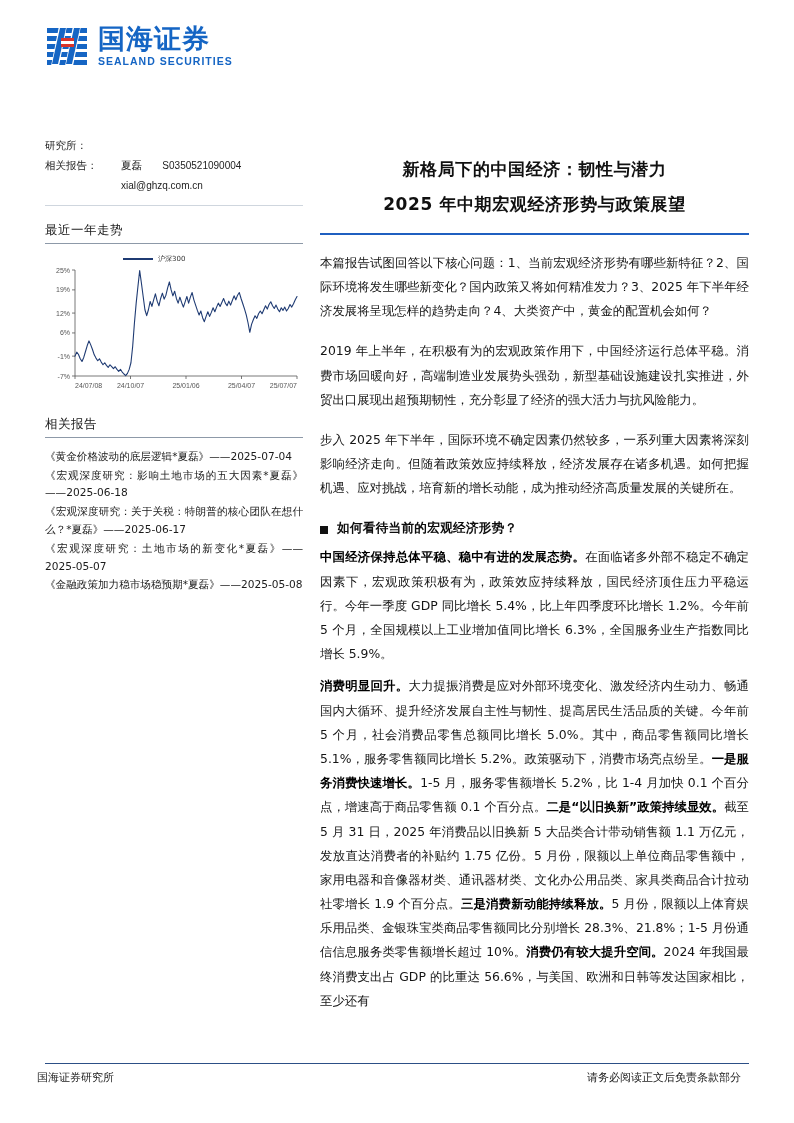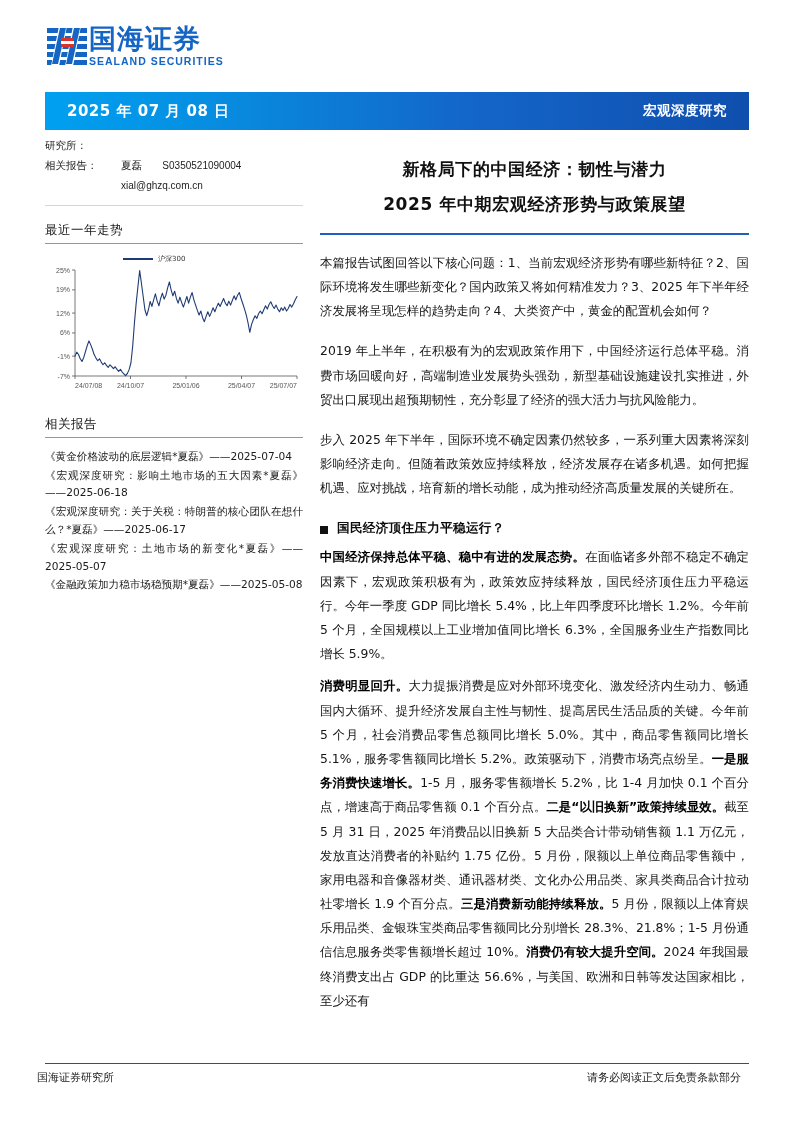--- a/index.html
+++ b/index.html
@@ -11,21 +11,21 @@
   .page {
     position: relative;
     width: 794px; height: 1123px;
     background: #fff;
     overflow: hidden;
   }
 
   
   .logo-area {
     position: absolute; left: 45px; top: 24px;
-    display: flex; align-items: center; 
+    display: flex; align-items: center; gap: 9px;
   }
   .logo-mark {
     width: 44px; height: 44px; position: relative; flex: none;
   }
   .logo-text-wrap { display: flex; flex-direction: column; gap: 1px; }
   .logo-cn {
     font-size: 27px; font-weight: bold; color: #1565c4;
     letter-spacing: 1px; line-height: 1.05;
     font-family: "DejaVu Sans", sans-serif;
   }
@@ -165,24 +165,20 @@
         <rect x="16" y="14" width="13" height="3" fill="#d9342b"></rect>
         <rect x="16" y="20" width="13" height="3" fill="#d9342b"></rect>
       </svg>
     </div>
     <div class="logo-text-wrap">
       <div class="logo-cn">国海证券</div>
       <div class="logo-en">SEALAND SECURITIES</div>
     </div>
   </div>
 
-  <div class="banner">
-    <div class="banner-date">2025 年 07 月 08 日</div>
-    <div class="banner-type">宏观深度研究</div>
-  </div>
 
   <div class="left-col">
 
     <div class="analyst-block">
       <div class="analyst-row">
         <div class="analyst-label">研究所：</div>
       </div>
       <div class="analyst-row">
         <div class="analyst-label">相关报告：</div>
         <div class="analyst-val">
@@ -248,21 +244,21 @@
       <div class="doc-subtitle">2025 年中期宏观经济形势与政策展望</div>
     </div>
     <div class="title-rule"></div>
 
     <div class="body-text">本篇报告试图回答以下核心问题：1、当前宏观经济形势有哪些新特征？2、国际环境将发生哪些新变化？国内政策又将如何精准发力？3、2025 年下半年经济发展将呈现怎样的趋势走向？4、大类资产中，黄金的配置机会如何？</div>
     <div class="body-text">2019 年上半年，在积极有为的宏观政策作用下，中国经济运行总体平稳。消费市场回暖向好，高端制造业发展势头强劲，新型基础设施建设扎实推进，外贸出口展现出超预期韧性，充分彰显了经济的强大活力与抗风险能力。</div>
     <div class="body-text">步入 2025 年下半年，国际环境不确定因素仍然较多，一系列重大因素将深刻影响经济走向。但随着政策效应持续释放，经济发展存在诸多机遇。如何把握机遇、应对挑战，培育新的增长动能，成为推动经济高质量发展的关键所在。</div>
 
     <div class="sec-head">
       <span class="sec-bullet"></span>
-      <span class="sec-head-text">国民经济顶住压力平稳运行？</span>
+      <span class="sec-head-text">如何看待当前的宏观经济形势？</span>
     </div>
 
     <div class="body-text tight"><b class="em">中国经济保持总体平稳、稳中有进的发展态势。</b><span>在面临诸多外部不稳定不确定因素下，宏观政策积极有为，政策效应持续释放，国民经济顶住压力平稳运行。今年一季度 GDP 同比增长 5.4%，比上年四季度环比增长 1.2%。今年前 5 个月，全国规模以上工业增加值同比增长 6.3%，全国服务业生产指数同比增长 5.9%。</span></div>
 
     <div class="body-text tight"><b class="em">消费明显回升。</b><span>大力提振消费是应对外部环境变化、激发经济内生动力、畅通国内大循环、提升经济发展自主性与韧性、提高居民生活品质的关键。今年前 5 个月，社会消费品零售总额同比增长 5.0%。其中，商品零售额同比增长 5.1%，服务零售额同比增长 5.2%。政策驱动下，消费市场亮点纷呈。</span><b class="em">一是服务消费快速增长。</b><span>1-5 月，服务零售额增长 5.2%，比 1-4 月加快 0.1 个百分点，增速高于商品零售额 0.1 个百分点。</span><b class="em">二是“以旧换新”政策持续显效。</b><span>截至 5 月 31 日，2025 年消费品以旧换新 5 大品类合计带动销售额 1.1 万亿元，发放直达消费者的补贴约 1.75 亿份。5 月份，限额以上单位商品零售额中，家用电器和音像器材类、通讯器材类、文化办公用品类、家具类商品合计拉动社零增长 1.9 个百分点。</span><b class="em">三是消费新动能持续释放。</b><span>5 月份，限额以上体育娱乐用品类、金银珠宝类商品零售额同比分别增长 28.3%、21.8%；1-5 月份通信信息服务类零售额增长超过 10%。</span><b class="em">消费仍有较大提升空间。</b><span>2024 年我国最终消费支出占 GDP 的比重达 56.6%，与美国、欧洲和日韩等发达国家相比，至少还有</span></div>
   </div>
 
   <div class="footer-rule"></div>
   <div class="footer">
     <div>国海证券研究所</div>

